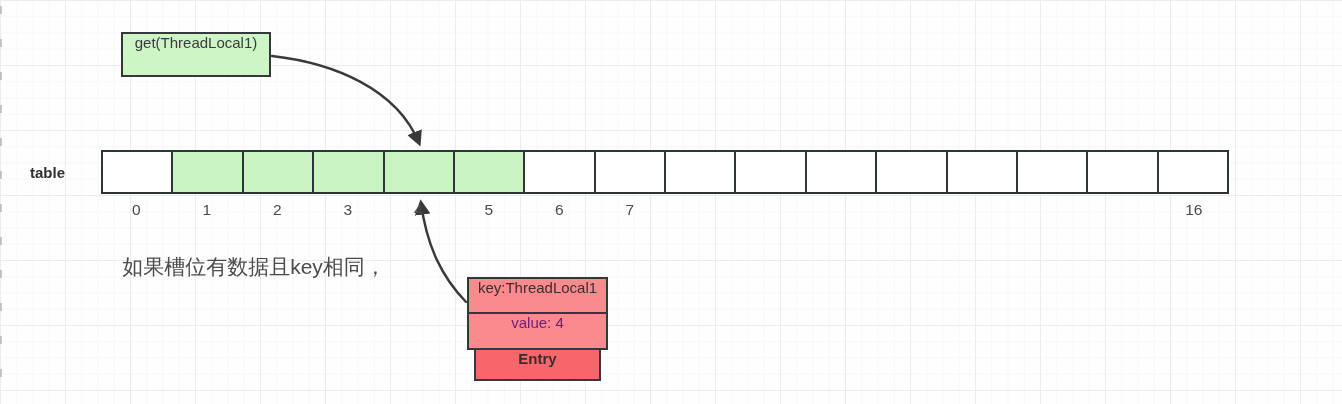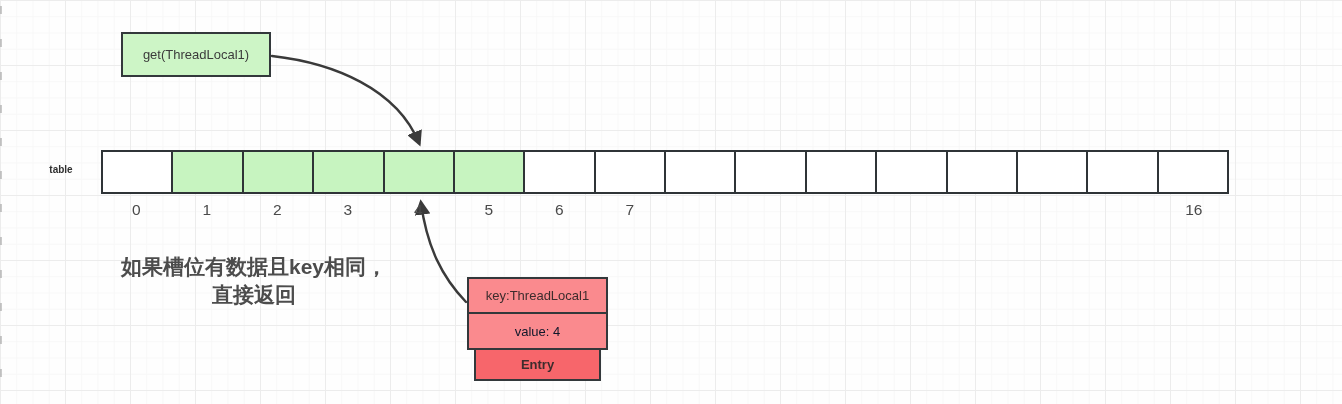--- a/index.html
+++ b/index.html
@@ -17,46 +17,46 @@
     background-size:65px 65px,65px 65px,16.25px 16.25px,16.25px 16.25px;
   }
   .edge-ticks{
     position:absolute;left:0;top:6px;width:2px;height:396px;
     background:repeating-linear-gradient(180deg,#8a8a8a 0 8px,transparent 8px 33px);
     opacity:.45;
   }
   .node{
     position:absolute;box-sizing:border-box;
     border:2px solid #33383b;
-    display:flex;align-items:center;justify-content:center;
-    color:#3b3b3b;font-size:13px;
+    display:flex;justify-content:center;
+    color:#3b3b3b;font-size:15px;
   }
   #get-box{left:121px;top:32px;width:150px;height:45px;}
   #table-label{
     position:absolute;left:30px;top:164px;width:62px;
-    text-align:center;font-weight:bold;font-size:10px;color:#2f2f2f;
+    font-weight:bold;font-size:15px;color:#2f2f2f;
   }
   #table-row{
     position:absolute;left:101px;top:150px;width:1128px;height:44px;
     box-sizing:border-box;border:2px solid #2f3437;
     display:flex;background:#fff;
   }
   .cell{flex:1;border-right:2px solid #2f3437;background:#fff;}
   .cell:last-child{border-right:none;}
   #index-row{
     position:absolute;left:101px;top:201px;width:1128px;height:20px;
     display:flex;
   }
   .idx{flex:1;text-align:center;font-size:15.5px;color:#4a4a4a;}
   #annotation{
     position:absolute;left:108px;top:253px;width:292px;
-    text-align:center;font-weight:bold;font-size:21px;line-height:28px;color:#4c4c4c;
+    text-align:center;font-weight:normal;font-size:21px;line-height:28px;color:#4c4c4c;
   }
   #entry-key{left:467px;top:277px;width:141px;height:37px;color:#3d2c2d;}
-  #entry-value{left:467px;top:312px;width:141px;height:38px;color:#0f172a;}
+  #entry-value{left:467px;top:312px;width:141px;height:38px;color:#701a75;}
   #entry-tag{left:474px;top:348px;width:127px;height:33px;color:#3d2c2d;font-weight:bold;}
   svg.arrows{position:absolute;left:0;top:0;width:1342px;height:404px;pointer-events:none;}
 </style>
 </head>
 <body>
 
 <div id="canvas">
 
   <div class="edge-ticks"></div>
 
@@ -109,21 +109,20 @@
       <div class="idx"></div>
       <div class="idx"></div>
       <div class="idx"></div>
       <div class="idx"></div>
       <div class="idx"></div>
       <div class="idx">16</div>
     </div>
 
   <div id="annotation">
     <div>如果槽位有数据且key相同，</div>
-    <div>直接返回</div>
   </div>
 
   <div id="entry-key" class="node" style="background: rgb(250, 138, 142);">
     <span>key:ThreadLocal1</span>
   </div>
   <div id="entry-value" class="node" style="background: rgb(250, 138, 142);">
     <span>value: 4</span>
   </div>
   <div id="entry-tag" class="node" style="background: rgb(247, 102, 107);">
     <span>Entry</span>

